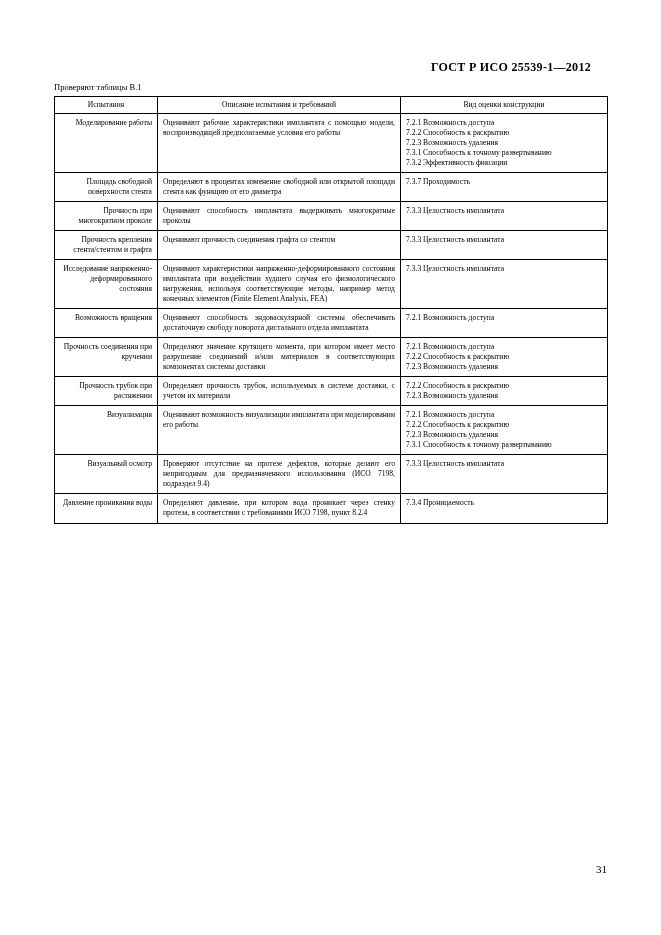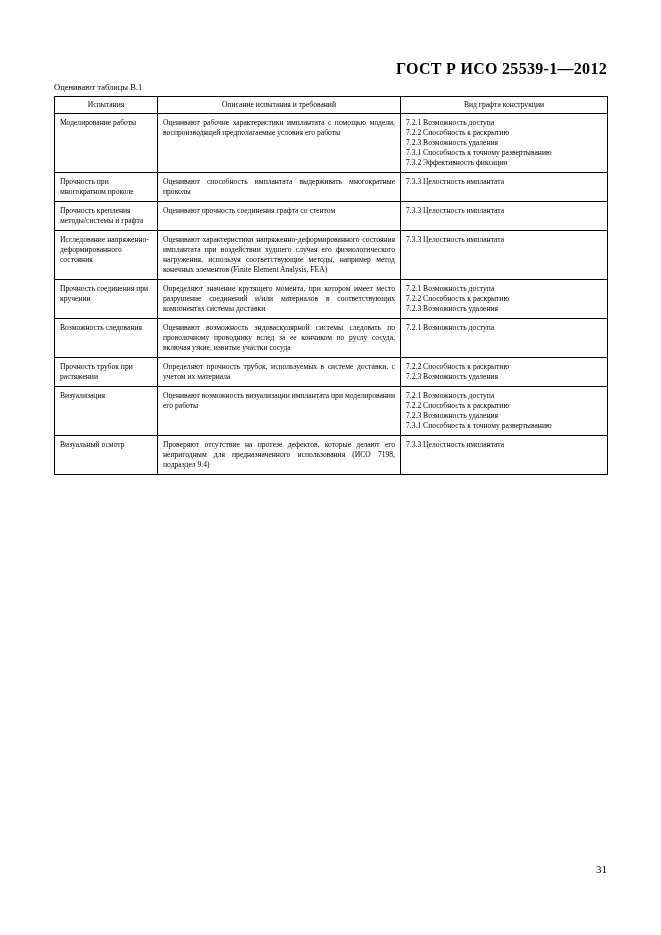--- a/index.html
+++ b/index.html
@@ -16,23 +16,23 @@
   }
   .page {
     position: relative;
     width: 661px;
     height: 935px;
     box-sizing: border-box;
   }
   .header {
     position: absolute;
     top: 60px;
-    right: 54px;
-    font-family: "Liberation Serif", serif;
-    font-size: 16px;
+    right: 70px;
+    font-family: "Liberation Serif", serif;
+    font-size: 12px;
     font-weight: bold;
     letter-spacing: 0.3px;
     white-space: nowrap;
   }
   .caption {
     position: absolute;
     top: 82px;
     left: 54px;
     font-size: 8.5px;
     font-family: "Liberation Serif", serif;
@@ -60,105 +60,112 @@
     font-weight: normal;
     font-size: 7.6px;
     padding: 3px 4px;
     vertical-align: middle;
     margin-top: 7px;
   }
   col.c1 { width: 103px; }
   col.c2 { width: 243px; }
   col.c3 { width: 207px; }
 
-  td.col1 { text-align: left; }
+  td.col1 { text-align: right; }
   td.col2 { text-align: justify; text-align-last: left; }
   td.col3 { text-align: left; }
   .line { display: block; }
   .pagenum {
     position: absolute;
     bottom: 60px;
     right: 54px;
     font-size: 11px;
     font-family: "Liberation Serif", serif;
   }
 </style>
 </head>
 <body>
 
 <div class="page">
 
   <div class="header">ГОСТ Р ИСО 25539-1—2012</div>
 
-  <div class="caption">Оценивают таблицы В.1</div>
+  <div class="caption">Проверяют таблицы В.1</div>
 
   <div class="table-wrap">
     <table class="main">
       <colgroup>
         <col class="c1">
           <col class="c2">
           <col class="c3">
       </colgroup>
       <thead>
         <tr>
           <th>Испытания</th>
           <th>Описание испытания и требований</th>
-          <th>Вид графта конструкции</th>
+          <th>Вид оценки конструкции</th>
         </tr>
       </thead>
       <tbody>
           <tr>
             <td class="col1">Моделирование работы</td>
             <td class="col2">Оценивают рабочие характеристики имплантата с помощью модели, воспроизводящей предполагаемые условия его работы</td>
             <td class="col3">
               <span class="line">7.2.1  Возможность доступа</span>
               <span class="line">7.2.2  Способность к раскрытию</span>
               <span class="line">7.2.3  Возможность удаления</span>
               <span class="line">7.3.1  Способность к точному развертыванию</span>
               <span class="line">7.3.2  Эффективность фиксации</span>
             </td>
           </tr>
           <tr>
+            <td class="col1">Площадь свободной поверхности стента</td>
+            <td class="col2">Определяют в процентах изменение свободной или открытой площади стента как функцию от его диаметра</td>
+            <td class="col3">
+              <span class="line">7.3.7  Проходимость</span>
+            </td>
+          </tr>
+          <tr>
             <td class="col1">Прочность при многократном проколе</td>
             <td class="col2">Оценивают способность имплантата выдерживать многократные проколы</td>
             <td class="col3">
               <span class="line">7.3.3  Целостность имплантата</span>
             </td>
           </tr>
           <tr>
-            <td class="col1">Прочность крепления методы/системы и графта</td>
+            <td class="col1">Прочность крепления стента/стентом и графта</td>
             <td class="col2">Оценивают прочность соединения графта со стентом</td>
             <td class="col3">
               <span class="line">7.3.3  Целостность имплантата</span>
             </td>
           </tr>
           <tr>
             <td class="col1">Исследование напряженно-деформированного состояния</td>
             <td class="col2">Оценивают характеристики напряженно-деформированного состояния имплантата при воздействии худшего случая его физиологического нагружения, используя соответствующие методы, например метод конечных элементов (Finite Element Analysis, FEA)</td>
             <td class="col3">
               <span class="line">7.3.3  Целостность имплантата</span>
             </td>
           </tr>
           <tr>
+            <td class="col1">Возможность вращения</td>
+            <td class="col2">Оценивают способность эндоваскулярной системы обеспечивать достаточную свободу поворота дистального отдела имплантата</td>
+            <td class="col3">
+              <span class="line">7.2.1  Возможность доступа</span>
+            </td>
+          </tr>
+          <tr>
             <td class="col1">Прочность соединения при кручении</td>
             <td class="col2">Определяют значение крутящего момента, при котором имеет место разрушение соединений и/или материалов в соответствующих компонентах системы доставки</td>
             <td class="col3">
               <span class="line">7.2.1  Возможность доступа</span>
               <span class="line">7.2.2  Способность к раскрытию</span>
               <span class="line">7.2.3  Возможность удаления</span>
             </td>
           </tr>
           <tr>
-            <td class="col1">Возможность следования</td>
-            <td class="col2">Оценивают возможность эндоваскулярной системы следовать по проволочному проводнику вслед за ее кончиком по руслу сосуда, включая узкие, извитые участки сосуда</td>
-            <td class="col3">
-              <span class="line">7.2.1  Возможность доступа</span>
-            </td>
-          </tr>
-          <tr>
             <td class="col1">Прочность трубок при растяжении</td>
             <td class="col2">Определяют прочность трубок, используемых в системе доставки, с учетом их материала</td>
             <td class="col3">
               <span class="line">7.2.2  Способность к раскрытию</span>
               <span class="line">7.2.3  Возможность удаления</span>
             </td>
           </tr>
           <tr>
             <td class="col1">Визуализация</td>
             <td class="col2">Оценивают возможность визуализации имплантата при моделировании его работы</td>
@@ -167,20 +174,27 @@
               <span class="line">7.2.2  Способность к раскрытию</span>
               <span class="line">7.2.3  Возможность удаления</span>
               <span class="line">7.3.1  Способность к точному развертыванию</span>
             </td>
           </tr>
           <tr>
             <td class="col1">Визуальный осмотр</td>
             <td class="col2">Проверяют отсутствие на протезе дефектов, которые делают его непригодным для предназначенного использования (ИСО 7198, подраздел 9.4)</td>
             <td class="col3">
               <span class="line">7.3.3  Целостность имплантата</span>
+            </td>
+          </tr>
+          <tr>
+            <td class="col1">Давление проникания воды</td>
+            <td class="col2">Определяют давление, при котором вода проникает через стенку протеза, в соответствии с требованиями ИСО 7198, пункт 8.2.4</td>
+            <td class="col3">
+              <span class="line">7.3.4  Проницаемость</span>
             </td>
           </tr>
         </tbody>
     </table>
   </div>
 
   <div class="pagenum">31</div>
 </div>
 
 </body></html>

